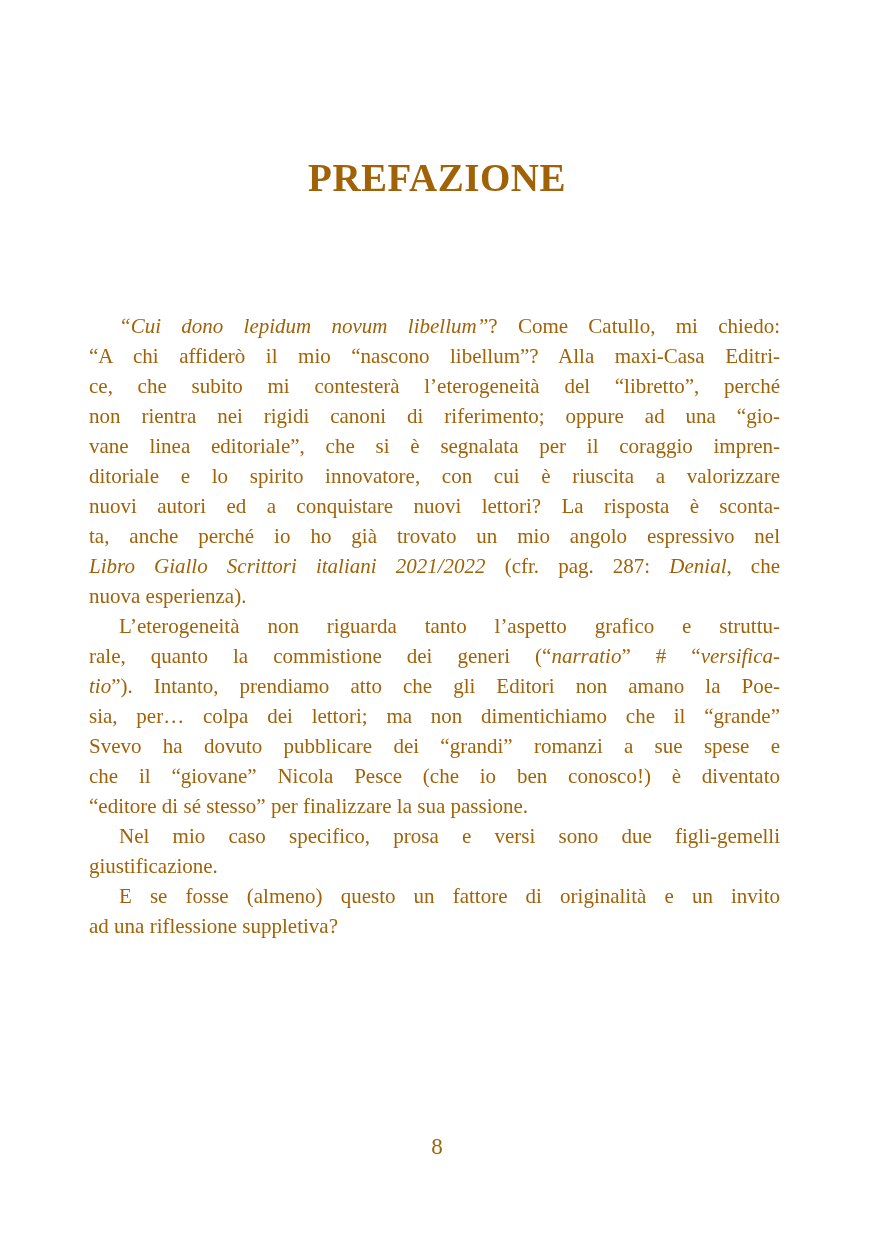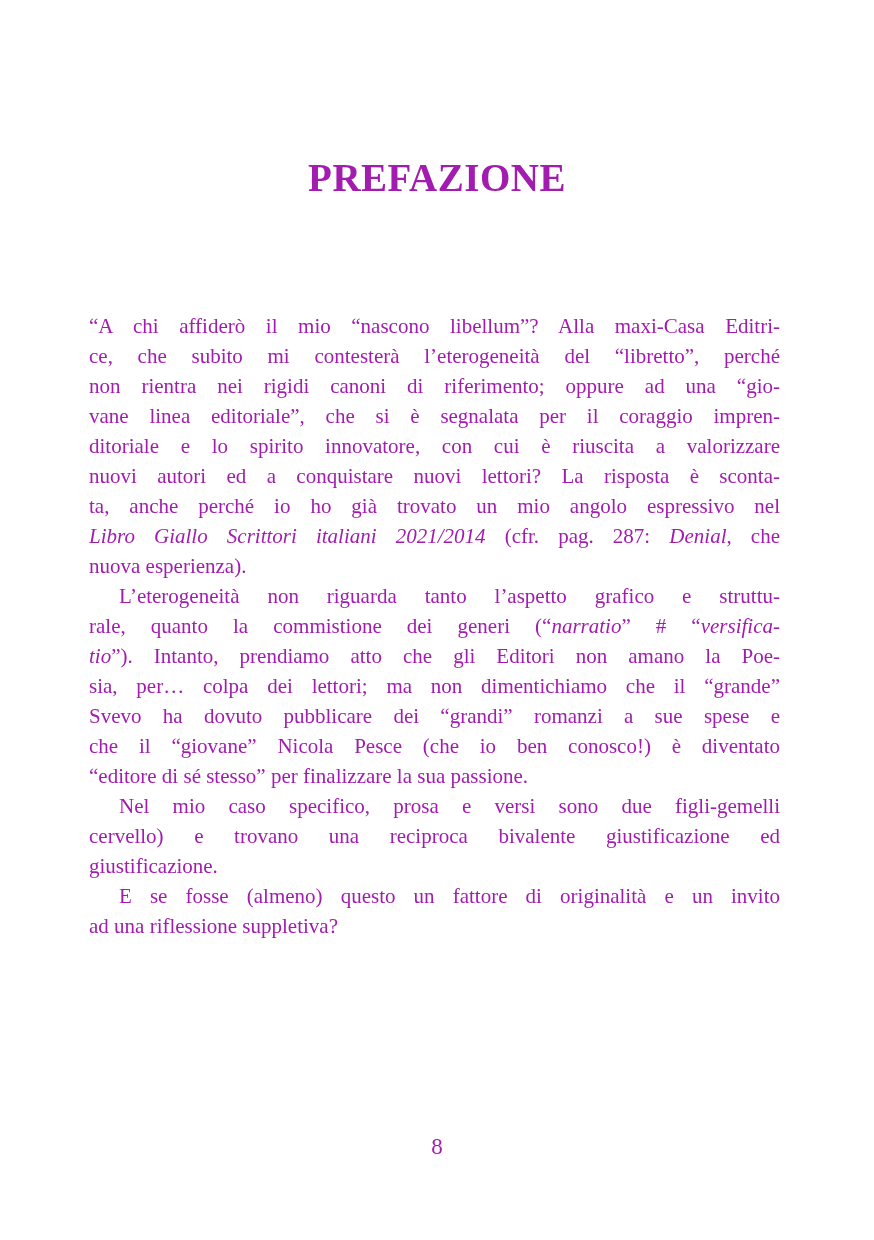--- a/index.html
+++ b/index.html
@@ -6,21 +6,21 @@
     margin: 0;
     padding: 0;
     background: #ffffff;
   }
   .page {
     position: relative;
     width: 874px;
     height: 1240px;
     background: #ffffff;
     font-family: "Liberation Serif", serif;
-    color: #a21caf;
+    color: #a16207;
     overflow: hidden;
   }
   .title {
     position: absolute;
     top: 129px;
     left: 0;
     width: 874px;
     text-align: center;
     font-size: 39px;
     font-weight: 700;
@@ -58,36 +58,36 @@
     text-align: center;
     font-size: 23px;
   }
 </style>
 </head>
 <body>
 
 <div class="page">
   <h1 class="title">PREFAZIONE</h1>
   <div class="body-text" id="paragraphs">
+      <div class="line first"><span class="it">“Cui dono lepidum novum libellum”</span><span>? Come Catullo, mi chiedo:</span></div>
       <div class="line"><span>“A chi affiderò il mio “nascono libellum”? Alla maxi-Casa Editri-</span></div>
       <div class="line"><span>ce, che subito mi contesterà l’eterogeneità del “libretto”, perché</span></div>
       <div class="line"><span>non rientra nei rigidi canoni di riferimento; oppure ad una “gio-</span></div>
       <div class="line"><span>vane linea editoriale”, che si è segnalata per il coraggio impren-</span></div>
       <div class="line"><span>ditoriale e lo spirito innovatore, con cui è riuscita a valorizzare</span></div>
       <div class="line"><span>nuovi autori ed a conquistare nuovi lettori? La risposta è sconta-</span></div>
       <div class="line"><span>ta, anche perché io ho già trovato un mio angolo espressivo nel</span></div>
-      <div class="line"><span class="it">Libro Giallo Scrittori italiani 2021/2014</span><span> (cfr. pag. 287: </span><span class="it">Denial</span><span>, che</span></div>
+      <div class="line"><span class="it">Libro Giallo Scrittori italiani 2021/2022</span><span> (cfr. pag. 287: </span><span class="it">Denial</span><span>, che</span></div>
       <div class="line last"><span>nuova esperienza).</span></div>
       <div class="line first"><span>L’eterogeneità non riguarda tanto l’aspetto grafico e struttu-</span></div>
       <div class="line"><span>rale, quanto la commistione dei generi (“</span><span class="it">narratio</span><span>” # “</span><span class="it">versifica-</span></div>
       <div class="line"><span class="it">tio</span><span>”). Intanto, prendiamo atto che gli Editori non amano la Poe-</span></div>
       <div class="line"><span>sia, per… colpa dei lettori; ma non dimentichiamo che il “grande”</span></div>
       <div class="line"><span>Svevo ha dovuto pubblicare dei “grandi” romanzi a sue spese e</span></div>
       <div class="line"><span>che il “giovane” Nicola Pesce (che io ben conosco!) è diventato</span></div>
       <div class="line last"><span>“editore di sé stesso” per finalizzare la sua passione.</span></div>
       <div class="line first"><span>Nel mio caso specifico, prosa e versi sono due figli-gemelli</span></div>
-      <div class="line"><span>cervello) e trovano una reciproca bivalente giustificazione ed</span></div>
       <div class="line last"><span>giustificazione.</span></div>
       <div class="line first"><span>E se fosse (almeno) questo un fattore di originalità e un invito</span></div>
       <div class="line last"><span>ad una riflessione suppletiva?</span></div>
     </div>
   <div class="page-number">8</div>
 </div>
 
 </body></html>

